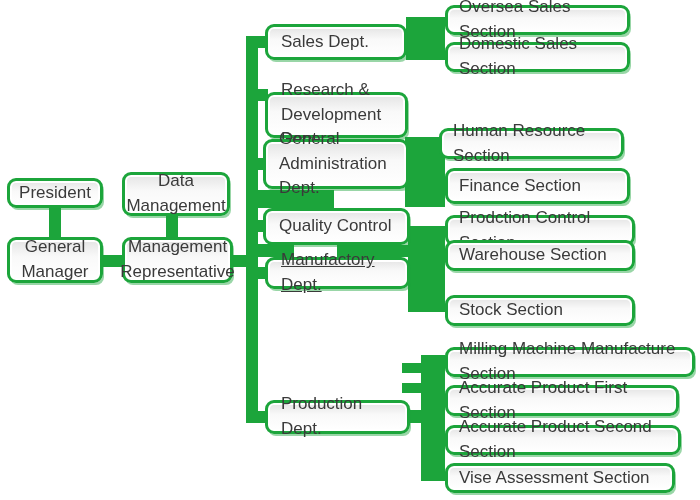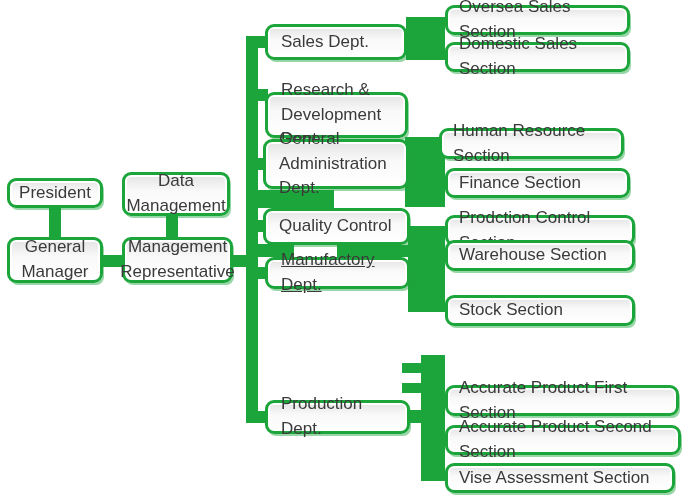--- a/index.html
+++ b/index.html
@@ -71,21 +71,22 @@
 Development Dept.</div>
   <div class="box pad" style="left:263px;top:139px;width:146px;height:50px;">General
 Administration Dept.</div>
   <div class="box pad" style="left:263px;top:208px;width:147px;height:37px;">Quality Control</div>
   <div class="box pad" style="left:265px;top:257px;width:145px;height:32px;text-decoration:underline;">Manufactory Dept.</div>
   <div class="box pad" style="left:265px;top:400px;width:145px;height:34px;">Production Dept.</div>
 
   <div class="box sec" style="left:445px;top:5px;width:185px;height:30px;">Oversea Sales Section</div>
   <div class="box sec" style="left:445px;top:42px;width:185px;height:30px;">Domestic Sales Section</div>
   <div class="box sec" style="left:439px;top:128px;width:185px;height:31px;">Human Resource Section</div>
-  <div class="box sec" style="left:445px;top:168px;width:185px;height:30px;">Finance Section</div>
+  <div class="box sec" style="left:445px;top:168px;width:185px;height:36px;">Finance Section</div>
   <div class="box sec" style="left:445px;top:215px;width:190px;height:31px;">Prodction Control Section</div>
   <div class="box sec" style="left:445px;top:240px;width:190px;height:31px;">Warehouse Section</div>
   <div class="box sec" style="left:445px;top:295px;width:190px;height:31px;">Stock Section</div>
+  <div class="box sec" style="left:445px;top:347px;width:250px;height:30px;">Milling Machine Manufacture Section</div>
   <div class="box sec" style="left:445px;top:385px;width:234px;height:31px;">Accurate Product First Section</div>
   <div class="box sec" style="left:445px;top:425px;width:236px;height:30px;">Accurate Product Second Section</div>
   <div class="box sec" style="left:445px;top:463px;width:230px;height:30px;">Vise Assessment Section</div>
 
 </div>
 
 </body></html>

